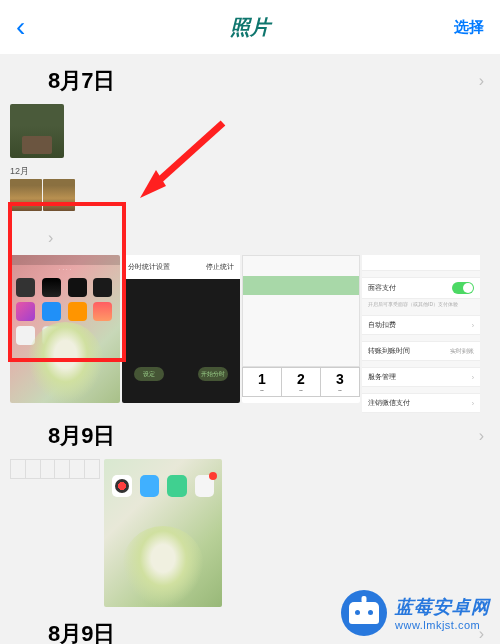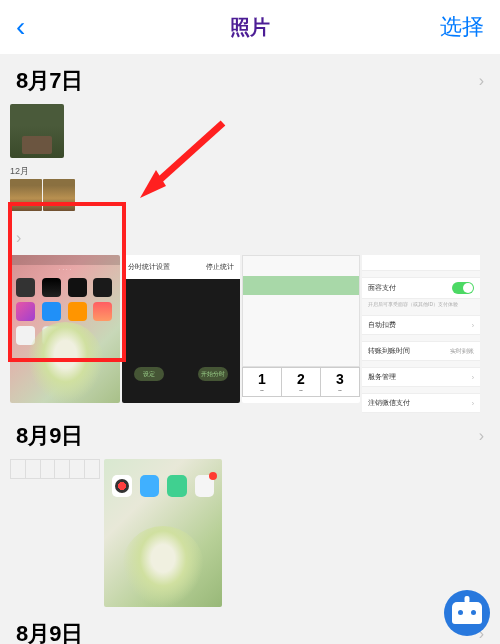--- a/index.html
+++ b/index.html
@@ -1,23 +1,23 @@
 <!DOCTYPE html>
 <html><head>
   <meta charset="utf-8">
   <style>
     * { margin: 0; padding: 0; box-sizing: border-box; }
     body { font-family: -apple-system, "PingFang SC", sans-serif; background: #f2f2f2; width: 500px; height: 644px; position: relative; overflow: hidden; }
     
     .nav { background: #fff; height: 54px; display: flex; align-items: center; justify-content: space-between; padding: 0 16px; }
     .back { color: #007aff; font-size: 28px; font-weight: 300; cursor: pointer; }
-    .title { font-size: 20px; font-weight: 600; color: #4c1d95; position: absolute; left: 50%; transform: translateX(-50%); }
-    .select { color: #007aff; font-size: 22px; cursor: pointer; }
-    
-    .section-header { display: flex; align-items: center; justify-content: space-between; padding: 12px 16px 8px; }
+    .title { font-size: 20px; font-weight: 600; color: #0f766e; position: absolute; left: 50%; transform: translateX(-50%); font-style: italic; }
+    .select { color: #007aff; font-size: 15px; cursor: pointer; font-weight: bold; }
+    
+    .section-header { display: flex; align-items: center; justify-content: space-between; padding: 12px 16px 8px; margin-left: 32px; }
     .date-label { font-size: 22px; font-weight: 700; color: #000; letter-spacing: -0.5px; }
     .chevron { color: #c0c0c0; font-size: 16px; }
     
     .thumbs { display: flex; gap: 2px; padding: 0 10px 6px; flex-wrap: wrap; position: relative; }
     
     .plant { width: 54px; height: 54px; background: linear-gradient(180deg, #4a5a3a 40%, #3a4a2a 100%); border-radius: 2px; position: relative; }
     .plant::after { content: ''; position: absolute; bottom: 4px; left: 50%; transform: translateX(-50%); width: 30px; height: 18px; background: #6b5540; border-radius: 2px; }
     
     .tree-thumb { width: 32px; height: 32px; background: linear-gradient(180deg, #8a7040 20%, #b89050 60%, #705030 100%); border-radius: 1px; }
     
@@ -215,13 +215,17 @@
 <div class="section-header">
   <span class="date-label">8月9日</span>
   <span class="chevron">›</span>
 </div>
 
 <div class="watermark">
   <div class="wm-logo">
     <div class="wm-eye" style="left:14px;top:20px"></div>
     <div class="wm-eye" style="right:14px;top:20px"></div>
   </div>
+  <div class="wm-text">
+    <span class="wm-t1">蓝莓安卓网</span>
+    <span class="wm-t2">www.lmkjst.com</span>
+  </div>
 </div>
 
 </body></html>

